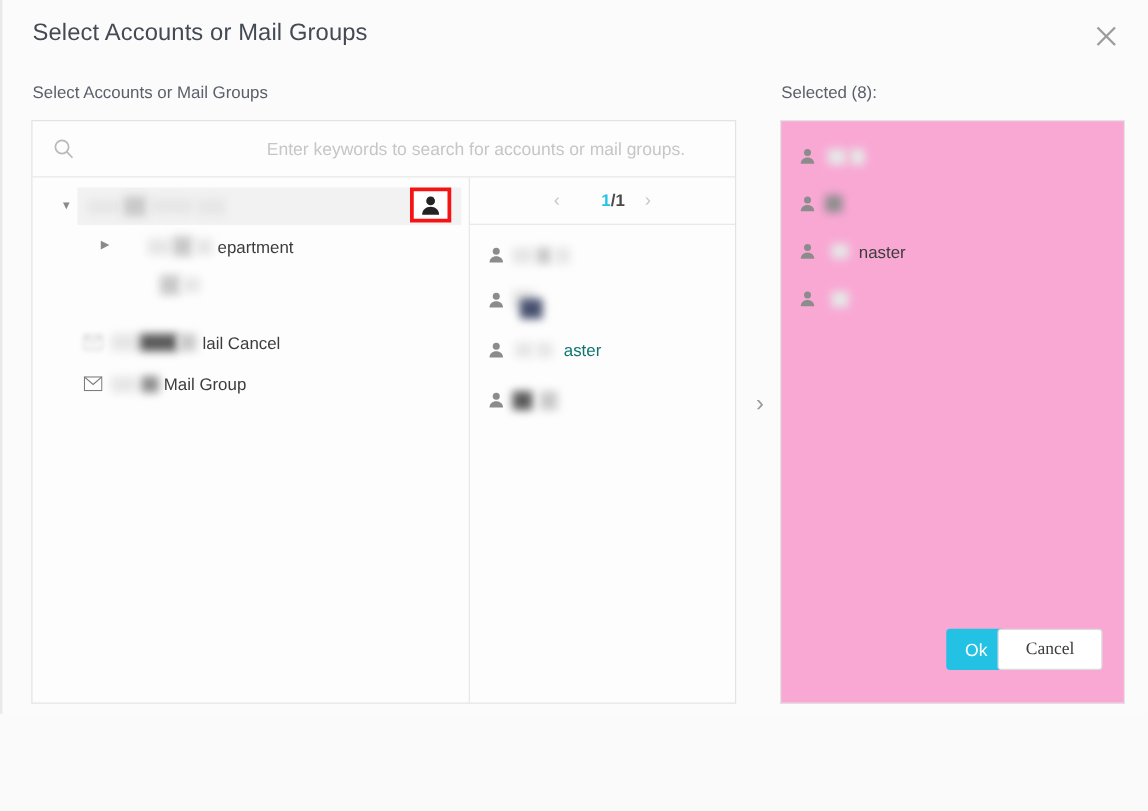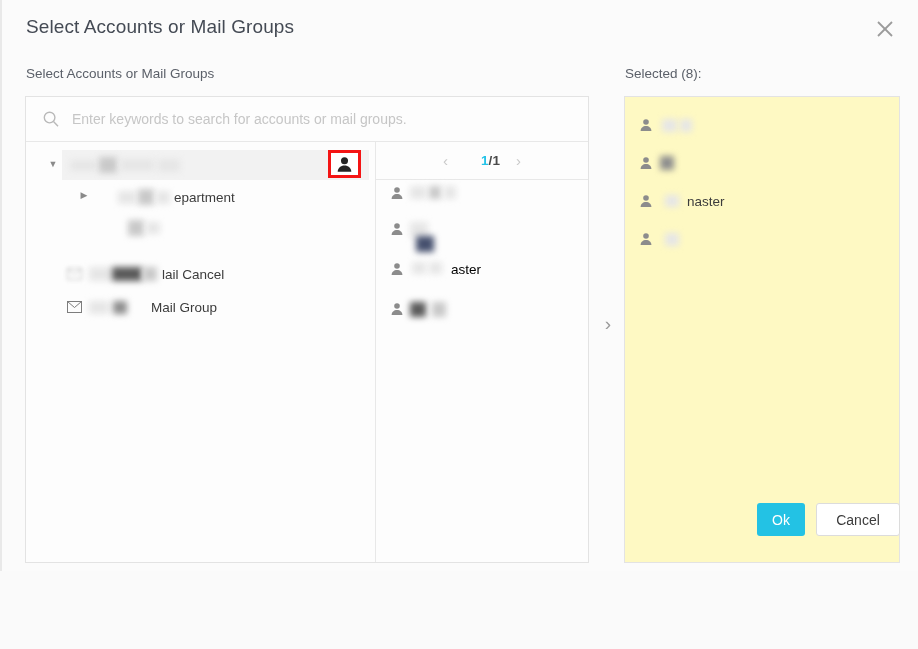--- a/index.html
+++ b/index.html
@@ -52,20 +52,21 @@
     border-bottom: 1px solid #e8e8e8;
     display: flex; align-items: center;
     padding-left: 16px;
   }
   #search-icon { width: 18px; height: 18px; flex: 0 0 18px; margin-right: 10px; }
   #search-input {
     border: 0; outline: 0; background: transparent;
     font-size: 14px; color: #3b82f6;
     width: 480px; height: 24px;
     font-family: "Liberation Sans", sans-serif;
+    text-align: right;
   }
   #search-input::placeholder { color: #c6c6c6; }
 
   #panes { position: relative; height: 420px; display: flex; }
   #tree-pane {
     width: 350px; height: 100%;
     border-right: 1px solid #e8e8e8;
     position: relative;
     padding-top: 4px;
   }
@@ -143,43 +144,43 @@
     gap: 16px;
     font-size: 13.5px;
   }
   .pg-arrow { color: #c9c9c9; font-size: 15px; cursor: pointer; }
   #pg-label { color: #4a4a4a; margin-left: 17px; }
   #pg-label .cur { color: #24c3e8; font-weight: bold; }
   #pg-label .tot { font-weight: bold; }
 
   .mem-row {
     height: 36px;
-    display: flex; 
+    display: flex; align-items: center;
     padding-left: 14px;
-    font-size: 13.5px; color: #000000;
+    font-size: 13.5px; color: #0f766e;
     cursor: pointer;
   }
   .person-icon { width: 14px; height: 14px; flex: 0 0 14px; margin-right: 6px; }
 
   
   #transfer-chevron {
     position: absolute;
     left: 596px; top: 312px;
     width: 20px; height: 24px;
     color: #9a9a9a; font-size: 19px;
     display: flex; align-items: center; justify-content: center;
     cursor: pointer;
   }
 
   
   #right-panel {
     position: absolute; left: 622px; top: 96px;
     width: 276px; height: 467px;
     border: 1px solid #e3e3e3;
-    background: #fef9c3;
+    background: #f9a8d4;
     padding-top: 6px;
   }
   .sel-row {
     height: 36px;
     display: flex; align-items: center;
     padding-left: 14px;
     font-size: 13.5px; color: #3c3c3c;
     cursor: pointer;
   }
 
@@ -190,26 +191,26 @@
   }
   #ok-btn {
     position: absolute; right: 115px; top: 18px;
     width: 48px; height: 33px;
     background: #23c2e4; color: #fff;
     border: 0; border-radius: 3px;
     font-size: 14px; cursor: pointer;
     font-family: "Liberation Sans", sans-serif;
   }
   #cancel-btn {
-    position: absolute; right: 20px; top: 18px;
+    position: absolute; right: 38px; top: 18px;
     width: 84px; height: 33px;
     background: #fff; color: #3c3c3c;
     border: 1px solid #dcdcdc; border-radius: 3px;
     font-size: 14px; cursor: pointer;
-    font-family: Liberation Sans, sans-serif;
+    font-family: Liberation Serif, serif;
   }
 </style>
 </head>
 <body>
 
 <div id="dialog">
 
   <div id="dlg-title">Select Accounts or Mail Groups</div>
   <div id="close-btn">
     <svg width="20" height="20" viewBox="0 0 20 20" aria-hidden="true">
@@ -271,21 +272,21 @@
 
         <div class="tree-row row-mg" style="margin-top:3px;">
           <span class="mg-icon">
             <svg width="15" height="12" viewBox="0 0 15 12" aria-hidden="true">
               <rect x="0.5" y="0.5" width="14" height="11" fill="none" stroke="#7d7d7d"></rect>
               <polyline points="0.5,0.5 7.5,6.5 14.5,0.5" fill="none" stroke="#7d7d7d"></polyline>
             </svg>
           </span>
           <span class="blur b-lt" style="width:20px;height:13px;"></span>
           <span class="blur b-dk" style="width:14px;height:13px;margin-left:4px;"></span>
-          <span style="margin-left:24px;">Mail Group</span>
+          <span style="margin-left:4px;">Mail Group</span>
         </div>
 
       </div>
 
       <div id="member-pane">
         <div id="pager">
           <span class="pg-arrow">‹</span>
           <span id="pg-label">
             <span class="cur">1</span><span class="tot">/</span><span class="tot">1</span>
           </span>

